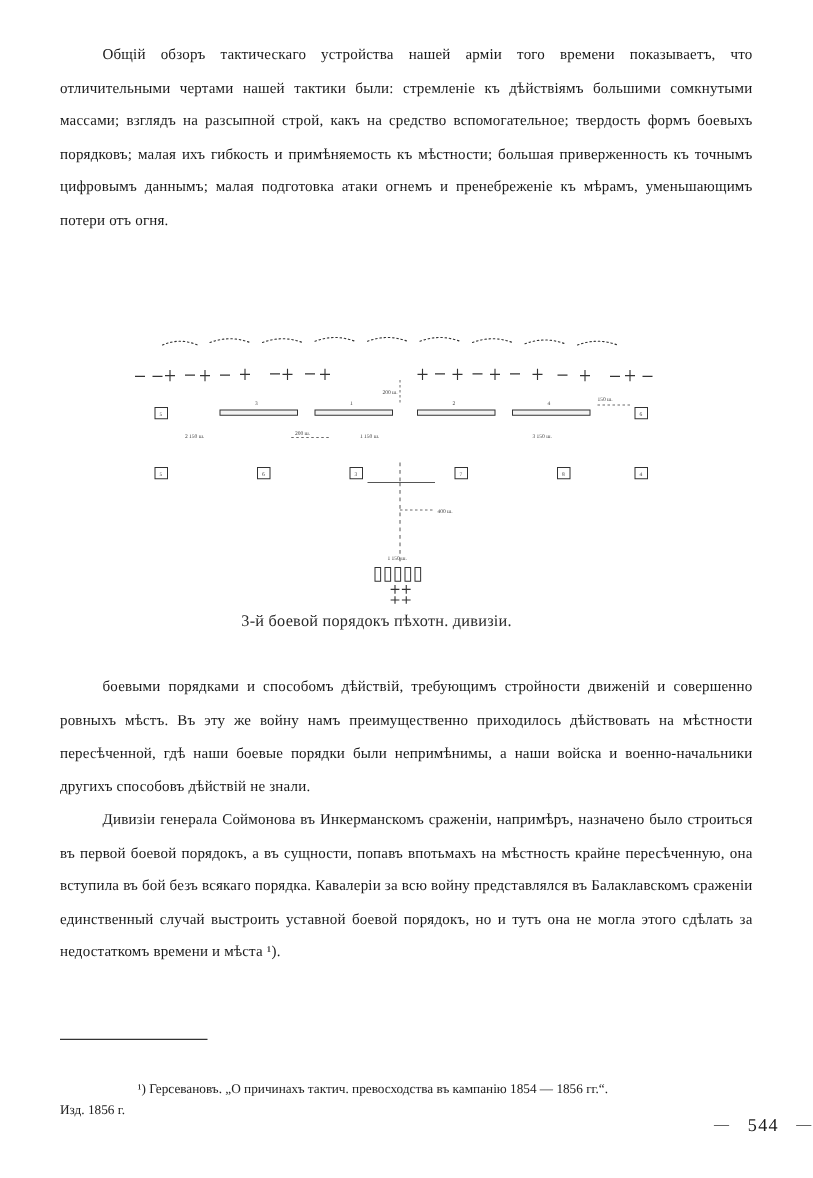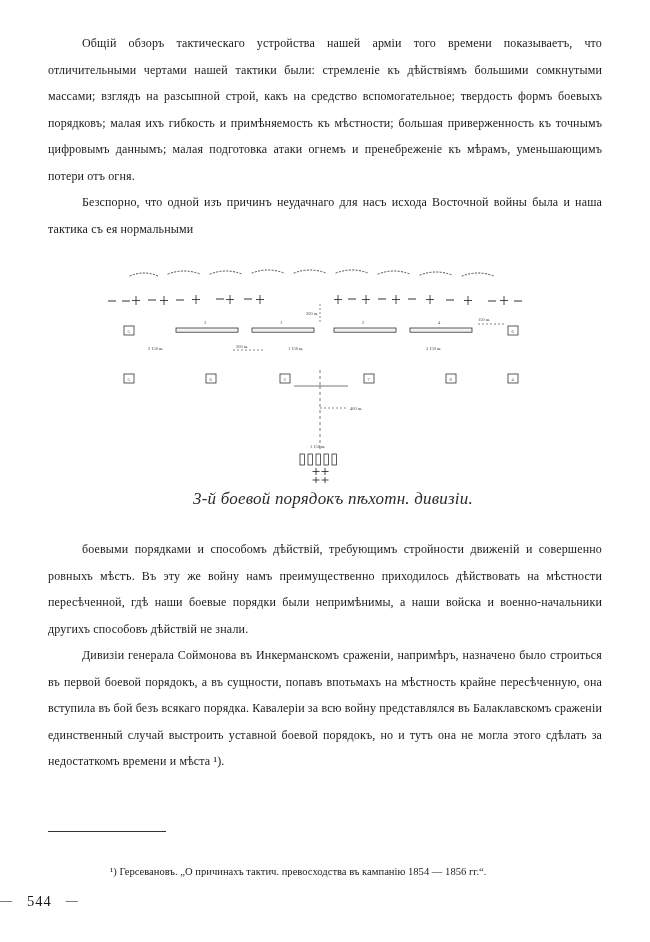--- a/index.html
+++ b/index.html
@@ -47,22 +47,21 @@
     position: absolute;
     left: 0; top: 0;
     width: 554px;
     height: 228px;
   }
   .figure-caption {
     position: absolute;
     left: 145px;
     top: 231px;
     font-family: "Liberation Serif", serif;
-    font-style: italic;
-    font-size: 17px;
+    font-size: 13px;
     color: #2a2a2a;
     letter-spacing: 0.2px;
   }
   .lower-text {
     position: absolute;
     left: 48px;
     top: 536px;
     width: 554px;
   }
   .footnote-rule {
@@ -81,21 +80,21 @@
     font-size: 10.6px;
     line-height: 17px;
     color: #222;
   }
   .footnote .fn-indent { padding-left: 62px; margin-top: 20px; }
   .page-number {
     position: absolute;
     left: 0;
     top: 893px;
     width: 650px;
-    text-align: left;
+    text-align: right;
     font-size: 14.5px;
     letter-spacing: 1px;
     color: #1a1a1a;
   }
   .page-number .dash {
     display: inline-block;
     color: #333;
     font-size: 12px;
     transform: translateY(-2px);
   }
@@ -106,21 +105,20 @@
     fill: #444;
   }
 </style>
 </head>
 <body>
 
 <div class="page">
 
   <div class="text-col">
     <p class="body-par">Общій обзоръ тактическаго устройства нашей арміи того времени показываетъ, что отличительными чертами нашей тактики были: стремленіе къ дѣйствіямъ большими сомкнутыми массами; взглядъ на разсыпной строй, какъ на средство вспомогательное; твердость формъ боевыхъ порядковъ; малая ихъ гибкость и примѣняемость къ мѣстности; большая приверженность къ точнымъ цифровымъ даннымъ; малая подготовка атаки огнемъ и пренебреженіе къ мѣрамъ, уменьшающимъ потери отъ огня.</p>
-    <p class="body-par">Безспорно, что одной изъ причинъ неудачнаго для насъ исхода Восточной войны была и наша тактика съ ея нормальными</p>
   </div>
 
   <div class="figure-wrap">
     <svg class="figure-canvas" viewBox="0 0 554 228">
 
       <g stroke="#333" stroke-width="0.9" stroke-linecap="round" fill="none">
         <path d="M82 18 q 14 -6 28 0" stroke-dasharray="1.2 2.2"></path>
         <path d="M120 16 q 16 -6 32 0" stroke-dasharray="1.2 2.2"></path>
         <path d="M162 16 q 16 -6 32 0" stroke-dasharray="1.2 2.2"></path>
         <path d="M204 15 q 16 -6 32 0" stroke-dasharray="1.2 2.2"></path>
@@ -291,19 +289,20 @@
   </div>
 
   <div class="lower-text">
     <p class="body-par">боевыми порядками и способомъ дѣйствій, требующимъ стройности движеній и совершенно ровныхъ мѣстъ. Въ эту же войну намъ преимущественно приходилось дѣйствовать на мѣстности пересѣченной, гдѣ наши боевые порядки были непримѣнимы, а наши войска и военно-начальники другихъ способовъ дѣйствій не знали.</p>
     <p class="body-par">Дивизіи генерала Соймонова въ Инкерманскомъ сраженіи, напримѣръ, назначено было строиться въ первой боевой порядокъ, а въ сущности, попавъ впотьмахъ на мѣстность крайне пересѣченную, она вступила въ бой безъ всякаго порядка. Кавалеріи за всю войну представлялся въ Балаклавскомъ сраженіи единственный случай выстроить уставной боевой порядокъ, но и тутъ она не могла этого сдѣлать за недостаткомъ времени и мѣста ¹).</p>
   </div>
 
   <div class="footnote-rule"></div>
   <div class="footnote">
     <div class="fn-indent"><span>¹)</span> <span>Герсевановъ. „О причинахъ тактич. превосходства въ кампанію 1854 — 1856 гг.“.</span></div>
+    <div>Изд. 1856 г.</div>
   </div>
 
   <div class="page-number">
     <span class="dash">—</span><span class="pn-num">544</span><span class="dash">—</span>
   </div>
 
 </div>
 
 </body></html>

